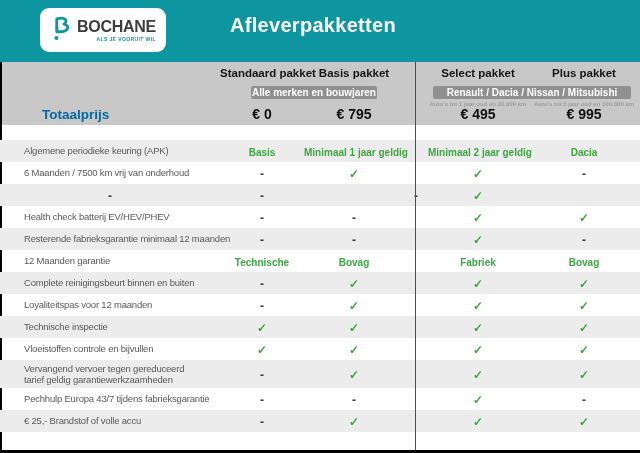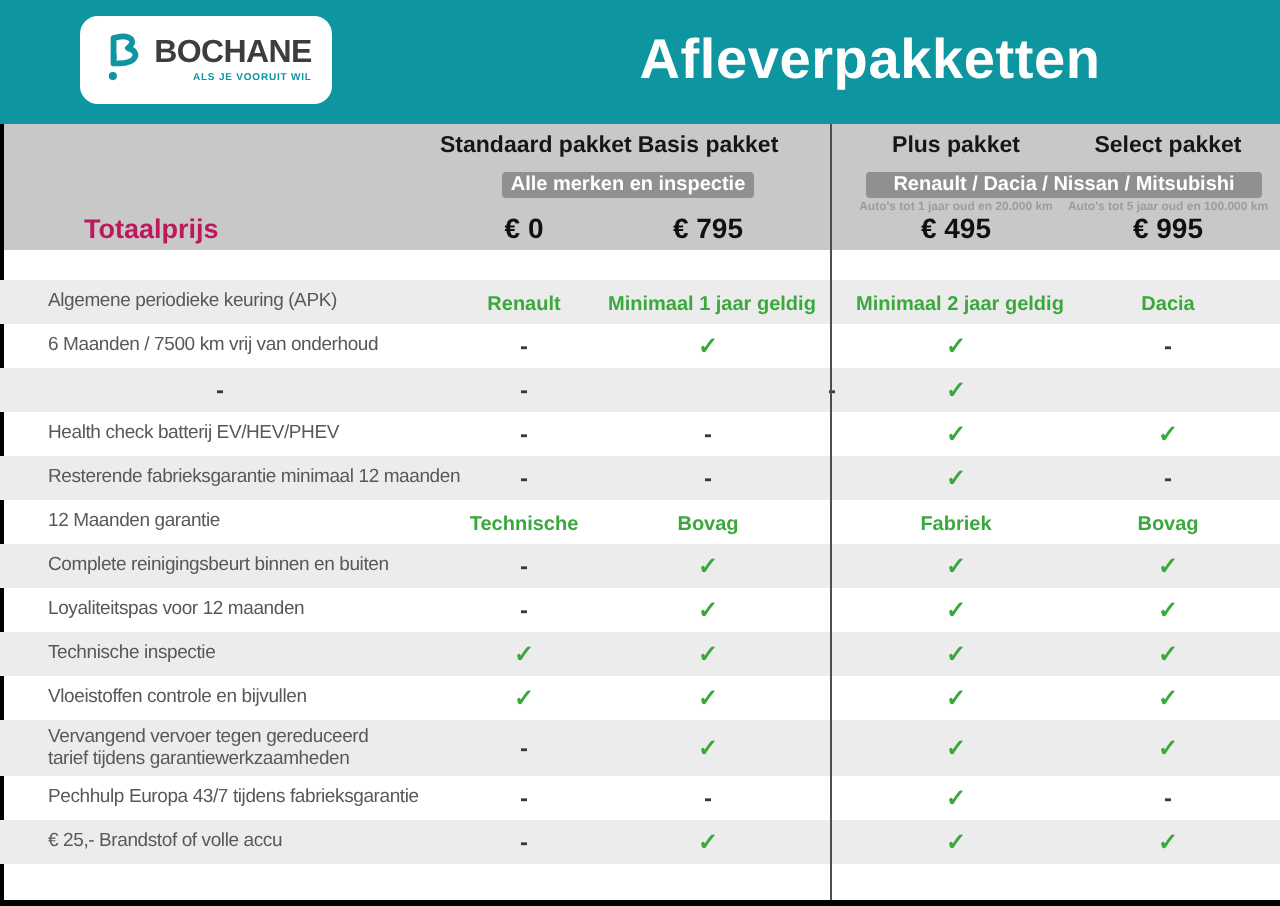--- a/index.html
+++ b/index.html
@@ -11,35 +11,35 @@
   body{background:#fff;font-family:"Liberation Sans",sans-serif;}
   #page{position:relative;width:640px;height:453px;background:#fff;overflow:hidden;}
 
   
   .topband{position:absolute;left:0;top:0;width:640px;height:62px;background:var(--teal);}
   .logo-box{position:absolute;left:40px;top:8px;width:126px;height:44px;background:#fff;border-radius:9px;
     display:flex;align-items:center;justify-content:center;gap:5px;}
   .logo-text-wrap{display:flex;flex-direction:column;align-items:flex-end;}
   .brand{font-size:16px;font-weight:700;color:#3d3d3f;letter-spacing:-.3px;line-height:16px;}
   .tagline{font-size:5px;font-weight:700;color:var(--teal);letter-spacing:.4px;margin-top:1px;}
-  .page-title{position:absolute;left:230px;right:0;top:14px;text-align:center;color:#fff;
-    font-size:28px;font-weight:800;letter-spacing:.3px;}
+  .page-title{position:absolute;left:230px;right:0;top:14px;text-align:left;color:#fff;
+    font-size:20px;font-weight:800;letter-spacing:.3px;}
 
   
   .table-head{position:absolute;left:0;top:62px;width:640px;height:63px;background:var(--hdr-gray);}
   .col-titles{position:absolute;left:0;top:5px;width:640px;display:grid;grid-template-columns:var(--cols);}
   .col-title{text-align:center;font-size:11.5px;font-weight:700;color:#161616;white-space:nowrap;}
   .badge{position:absolute;top:24px;height:13px;line-height:13px;background:var(--badge-gray);border-radius:2px;
     color:#fff;font-size:10px;font-weight:700;text-align:center;white-space:nowrap;}
   .badge-left{left:251px;width:126px;}
   .badge-right{left:433px;width:198px;}
   .subnotes{position:absolute;left:0;top:39px;width:640px;display:grid;grid-template-columns:var(--cols);}
   .subnote{text-align:center;font-size:6px;font-weight:700;color:#9c9c9c;white-space:nowrap;}
   .total-row{position:absolute;left:0;top:44px;width:640px;display:grid;grid-template-columns:var(--cols);align-items:center;}
-  .total-label{padding-left:42px;font-size:13.5px;font-weight:700;color:#be185d;}
+  .total-label{padding-left:42px;font-size:13.5px;font-weight:700;color:#0369a1;}
   .price{text-align:center;font-size:14px;font-weight:700;color:#101010;white-space:nowrap;}
 
   
   .rows{position:absolute;left:0;top:140px;width:640px;}
   .row{display:grid;grid-template-columns:var(--cols);align-items:center;height:22px;}
   .row:nth-child(11){height:28px;}
   .row.gray{background:var(--row-gray);position:relative;z-index:2;}
   .feature-label{padding-left:24px;font-size:9.5px;letter-spacing:-.2px;color:var(--label-gray);
     white-space:nowrap;line-height:1.2;}
   .row:nth-child(11) .feature-label{white-space:normal;padding-right:30px;}
@@ -74,24 +74,24 @@
     </div>
     <div class="page-title">Afleverpakketten</div>
   </div>
 
   <div class="table-head">
     <div class="col-titles">
       <div></div>
       <div class="col-title">Standaard pakket</div>
       <div class="col-title">Basis pakket</div>
       <div></div>
+      <div class="col-title">Select pakket</div>
       <div class="col-title">Plus pakket</div>
-      <div class="col-title">Select pakket</div>
-    </div>
-    <div class="badge badge-left">Alle merken en inspectie</div>
+    </div>
+    <div class="badge badge-left">Alle merken en bouwjaren</div>
     <div class="badge badge-right">Renault / Dacia / Nissan / Mitsubishi</div>
     <div class="subnotes">
       <div></div>
         <div></div>
         <div></div>
         <div></div>
       <div class="subnote">Auto's tot 1 jaar oud en 20.000 km</div>
       <div class="subnote">Auto's tot 5 jaar oud en 100.000 km</div>
     </div>
     <div class="total-row">
@@ -100,21 +100,21 @@
       <div class="price">€ 795</div>
       <div></div>
       <div class="price">€ 495</div>
       <div class="price">€ 995</div>
     </div>
   </div>
 
   <div class="rows" id="rows">
       <div class="row gray">
         <div class="feature-label">Algemene periodieke keuring (APK)</div>
-        <div class="cell"><span class="val-text">Renault</span></div>
+        <div class="cell"><span class="val-text">Basis</span></div>
         <div class="cell"><span class="val-text">Minimaal 1 jaar geldig</span></div>
         <div></div>
         <div class="cell"><span class="val-text">Minimaal 2 jaar geldig</span></div>
         <div class="cell"><span class="val-text">Dacia</span></div>
       </div>
       <div class="row white">
         <div class="feature-label">6 Maanden / 7500 km vrij van onderhoud</div>
         <div class="cell"><span class="dash">-</span></div>
         <div class="cell"><span class="check">✓</span></div>
         <div></div>
@@ -178,21 +178,21 @@
       </div>
       <div class="row white">
         <div class="feature-label">Vloeistoffen controle en bijvullen</div>
         <div class="cell"><span class="check">✓</span></div>
         <div class="cell"><span class="check">✓</span></div>
         <div></div>
         <div class="cell"><span class="check">✓</span></div>
         <div class="cell"><span class="check">✓</span></div>
       </div>
       <div class="row gray">
-        <div class="feature-label">Vervangend vervoer tegen gereduceerd tarief tijdens garantiewerkzaamheden</div>
+        <div class="feature-label">Vervangend vervoer tegen gereduceerd tarief geldig garantiewerkzaamheden</div>
         <div class="cell"><span class="dash">-</span></div>
         <div class="cell"><span class="check">✓</span></div>
         <div></div>
         <div class="cell"><span class="check">✓</span></div>
         <div class="cell"><span class="check">✓</span></div>
       </div>
       <div class="row white">
         <div class="feature-label">Pechhulp Europa 43/7 tijdens fabrieksgarantie</div>
         <div class="cell"><span class="dash">-</span></div>
         <div class="cell"><span class="dash">-</span></div>

